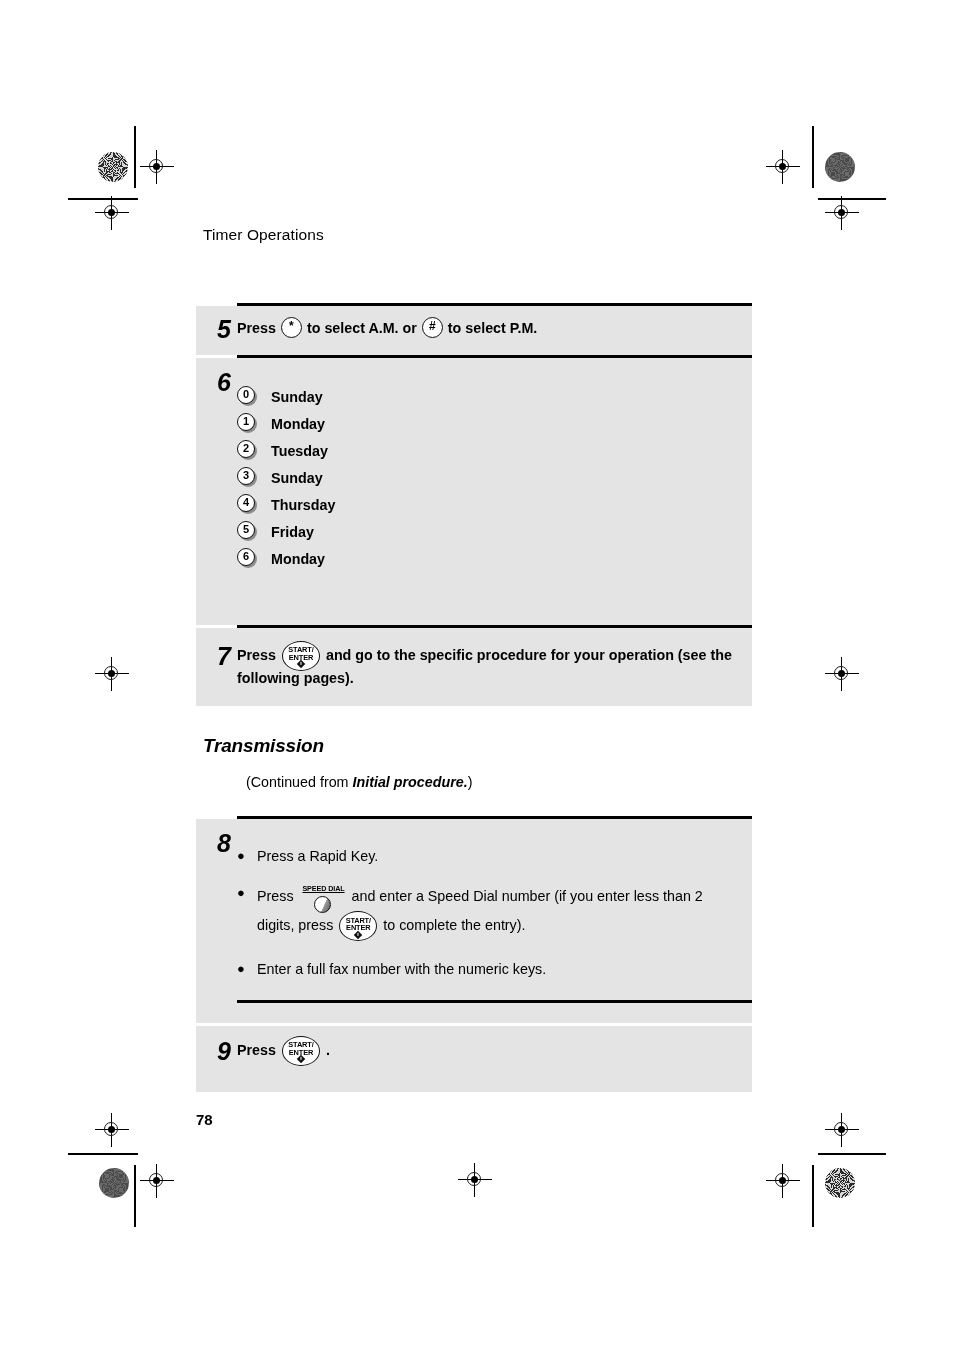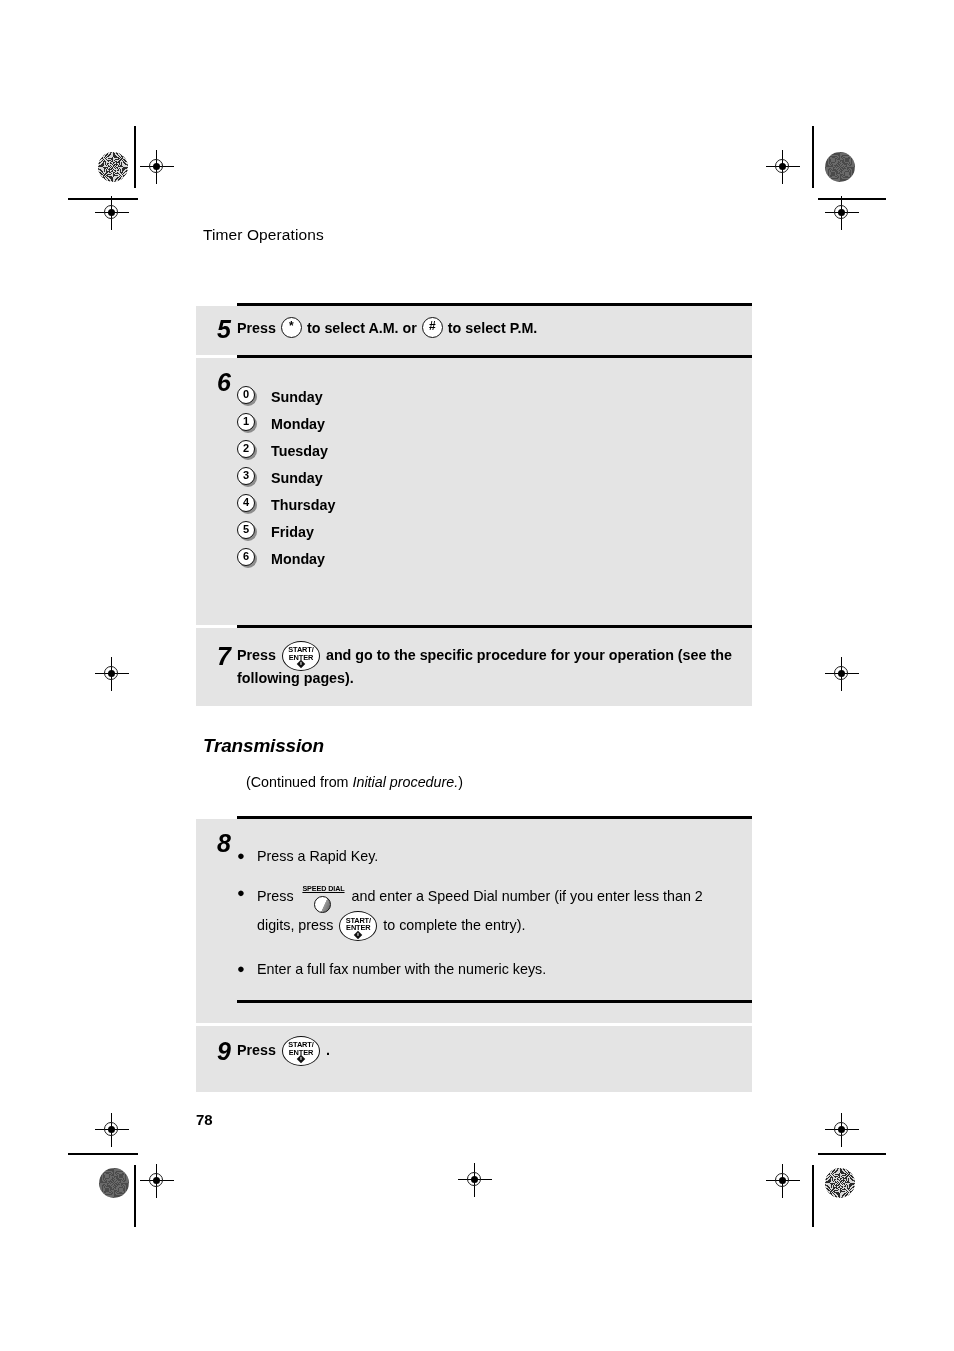--- a/index.html
+++ b/index.html
@@ -226,21 +226,21 @@
     font-weight: bold;
     font-style: italic;
     letter-spacing: -.2px;
     text-align: center;
   }
   .continued {
     position: absolute;
     left: 246px;
     font-size: 14.3px;
   }
-  .continued em { font-style: italic; }
+  .continued em { font-style: italic; font-weight: bold; }
 
   .folio {
     position: absolute;
     left: 196px;
     font-size: 15px;
     font-weight: bold;
   }
 </style>
 </head>
 <body>

